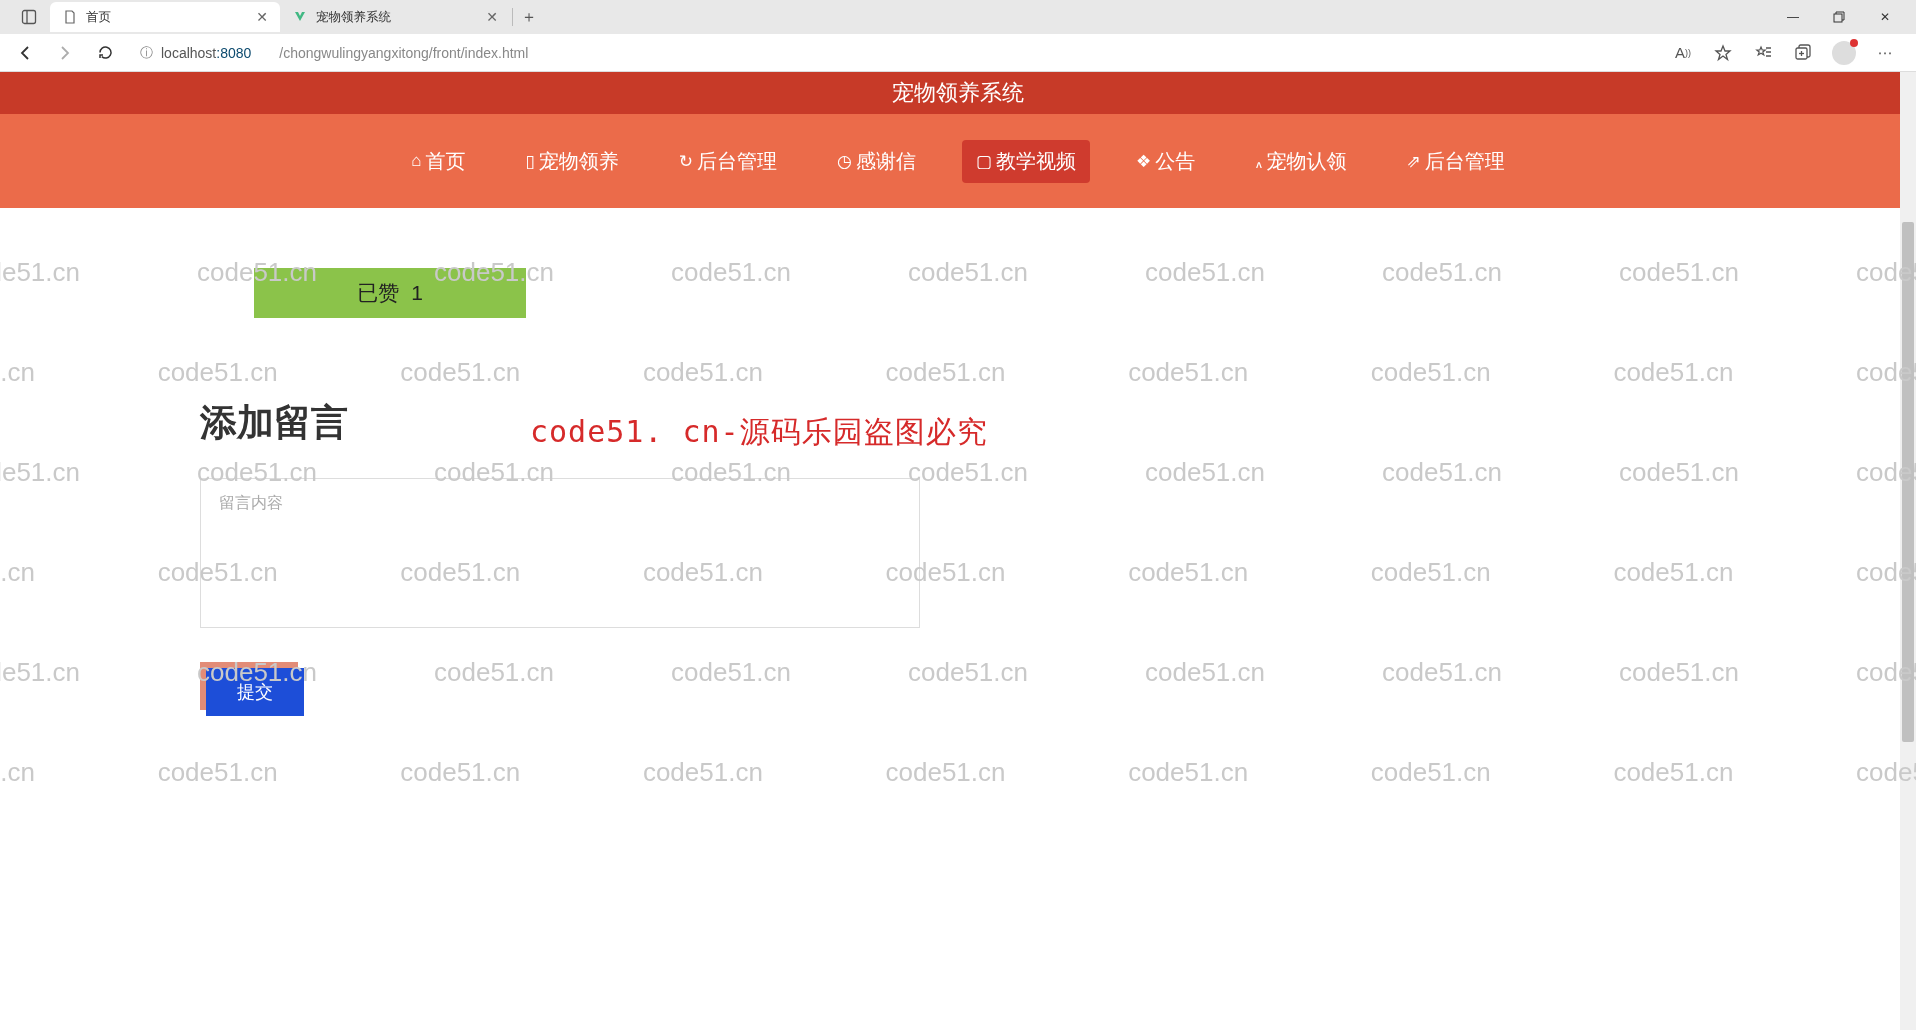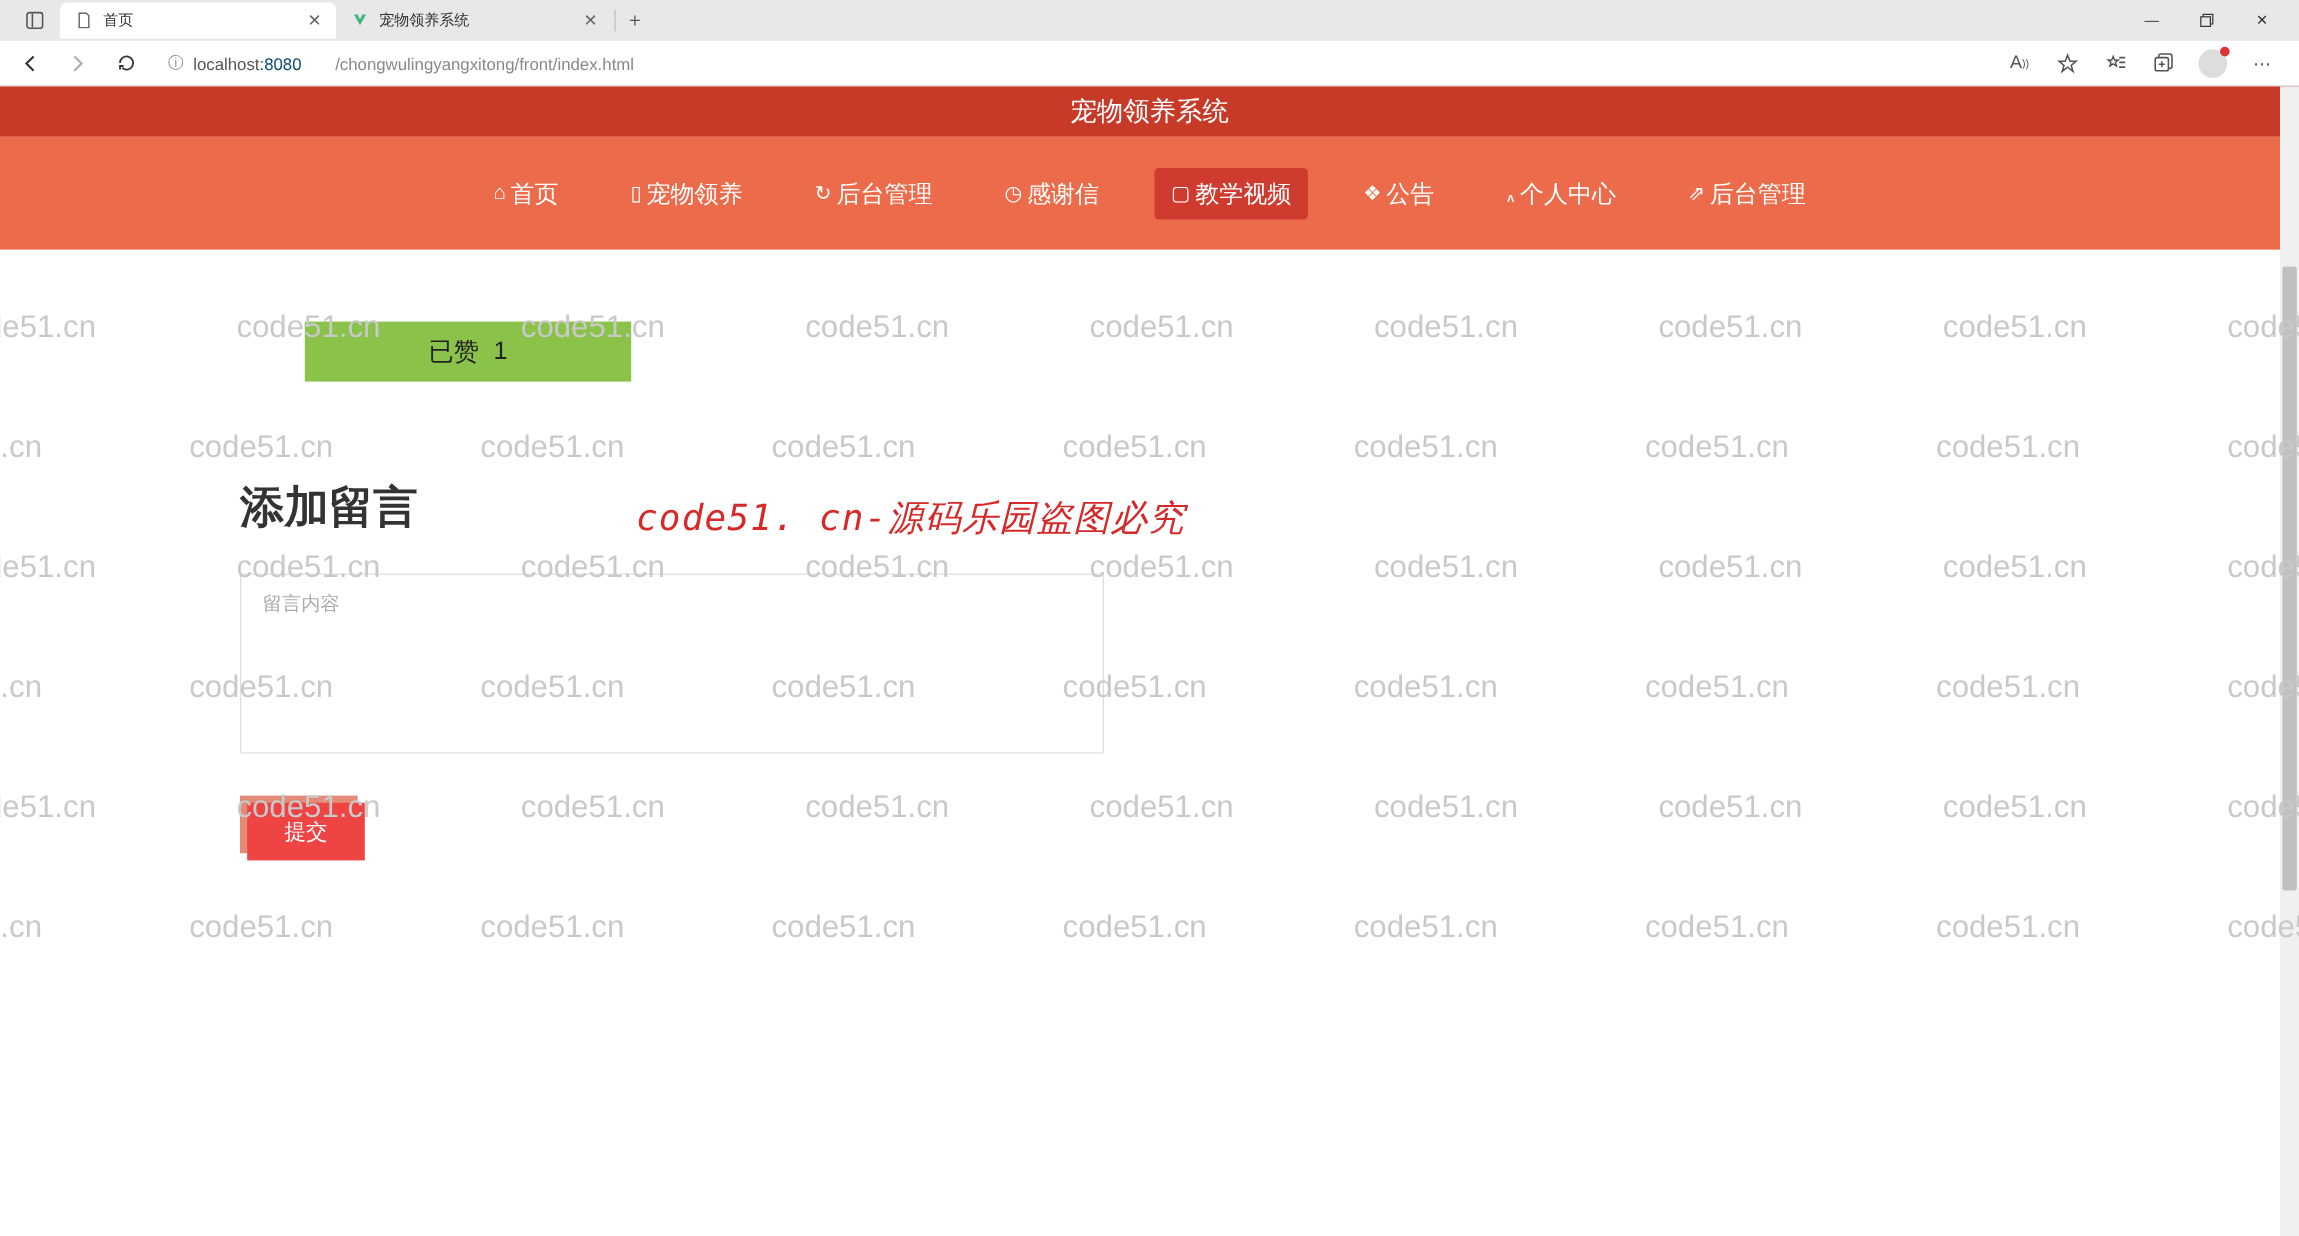--- a/index.html
+++ b/index.html
@@ -34,21 +34,21 @@
   .viewport { position: relative; height: calc(1030px - 72px); background: #fff; }
   .scrollbar-track { position: absolute; right: 0; top: 0; width: 16px; height: 100%; background: #f0f0f0; }
   .scrollbar-thumb { position: absolute; left: 2px; width: 12px; background: #c0c0c0; border-radius: 2px; }
 
   
   .watermark-layer { position: absolute; inset: 0; pointer-events: none; z-index: 50; }
   .wm-row { position: absolute; left: 0; right: 0; display: flex; justify-content: space-between; padding: 0 0px; }
   .wm { color: #c9c9c9; font-size: 26px; font-weight: 400; white-space: nowrap; }
   .wm.edge-left { margin-left: -40px; }
   .wm.edge-right { margin-right: -60px; }
-  .big-wm { color: #d62a2a; font-size: 30px; font-weight: 500; font-family: "SimSun","Microsoft YaHei",monospace; letter-spacing: 1px; font-style: italic; }
+  .big-wm { color: #d62a2a; font-size: 30px; font-weight: 500; font-family: "SimSun","Microsoft YaHei",monospace; letter-spacing: 1px; }
 
   
   .banner { background: #c73a28; height: 42px; display: flex; align-items: center; justify-content: center; }
   .banner-title { color: #fff; font-size: 22px; font-weight: 500; }
 
   
   .main-nav { background: #eb6b4a; height: 94px; display: flex; align-items: center; justify-content: center; gap: 32px; }
   .nav-item { color: #fff; font-size: 20px; display: flex; align-items: center; gap: 4px; padding: 8px 14px; border-radius: 4px; cursor: pointer; }
   .nav-item.active { background: #cf3b2e; }
   .nav-item .nav-icon { font-size: 17px; }
@@ -58,21 +58,21 @@
   .like-area { margin: 40px 0 0 200px; padding: 20px 0 40px 54px; border: 0; width: 720px; }
   .like-btn { background: #8bc34a; width: 272px; height: 50px; display: flex; align-items: center; justify-content: center; color: #222; font-size: 21px; cursor: pointer; }
   .like-btn .count { margin-left: 12px; }
   
   .comment-section { margin: 40px 0 0 200px; }
   .section-title { font-size: 37px; color: #333; margin-bottom: 30px; }
   .comment-box { width: 720px; height: 150px; border: 1px solid #ddd; padding: 14px 18px; font-size: 16px; color: #999; resize: none; font-family: Liberation Serif, serif; }
   .comment-box::placeholder { color: #aaa; }
   .submit-wrap { margin-top: 30px; position: relative; width: 98px; height: 56px; }
   .submit-shadow { position: absolute; left: 0; top: 0; width: 98px; height: 48px; background: #e28c77; }
-  .submit-btn { position: absolute; left: 6px; top: 6px; width: 98px; height: 48px; background: #ef4444; color: #fff; font-size: 18px; border: none; cursor: pointer; display: flex; align-items: center; justify-content: center; }
+  .submit-btn { position: absolute; left: 6px; top: 6px; width: 98px; height: 48px; background: #1d4ed8; color: #fff; font-size: 18px; border: none; cursor: pointer; display: flex; align-items: center; justify-content: center; }
 </style>
 </head>
 <body>
 
 <div class="browser-chrome">
   <div class="tab-bar">
     <div class="tab-spacer">
       <svg width="16" height="16" viewBox="0 0 16 16">
           <rect x="1.5" y="1.5" width="13" height="13" rx="2" fill="none" stroke="#555" stroke-width="1.3"></rect>
           <line x1="6" y1="2" x2="6" y2="14" stroke="#555" stroke-width="1.3"></line>
@@ -254,21 +254,21 @@
     <div class="nav-item active">
         <span class="nav-icon">▢</span>
         <span>教学视频</span>
       </div>
     <div class="nav-item">
         <span class="nav-icon">❖</span>
         <span>公告</span>
       </div>
     <div class="nav-item">
         <span class="nav-icon">៱</span>
-        <span>个人中心</span>
+        <span>宠物认领</span>
       </div>
     <div class="nav-item">
         <span class="nav-icon">⇗</span>
         <span>后台管理</span>
       </div>
   </div>
 
   <div class="content">
     <div class="like-area">
       <div class="like-btn">

